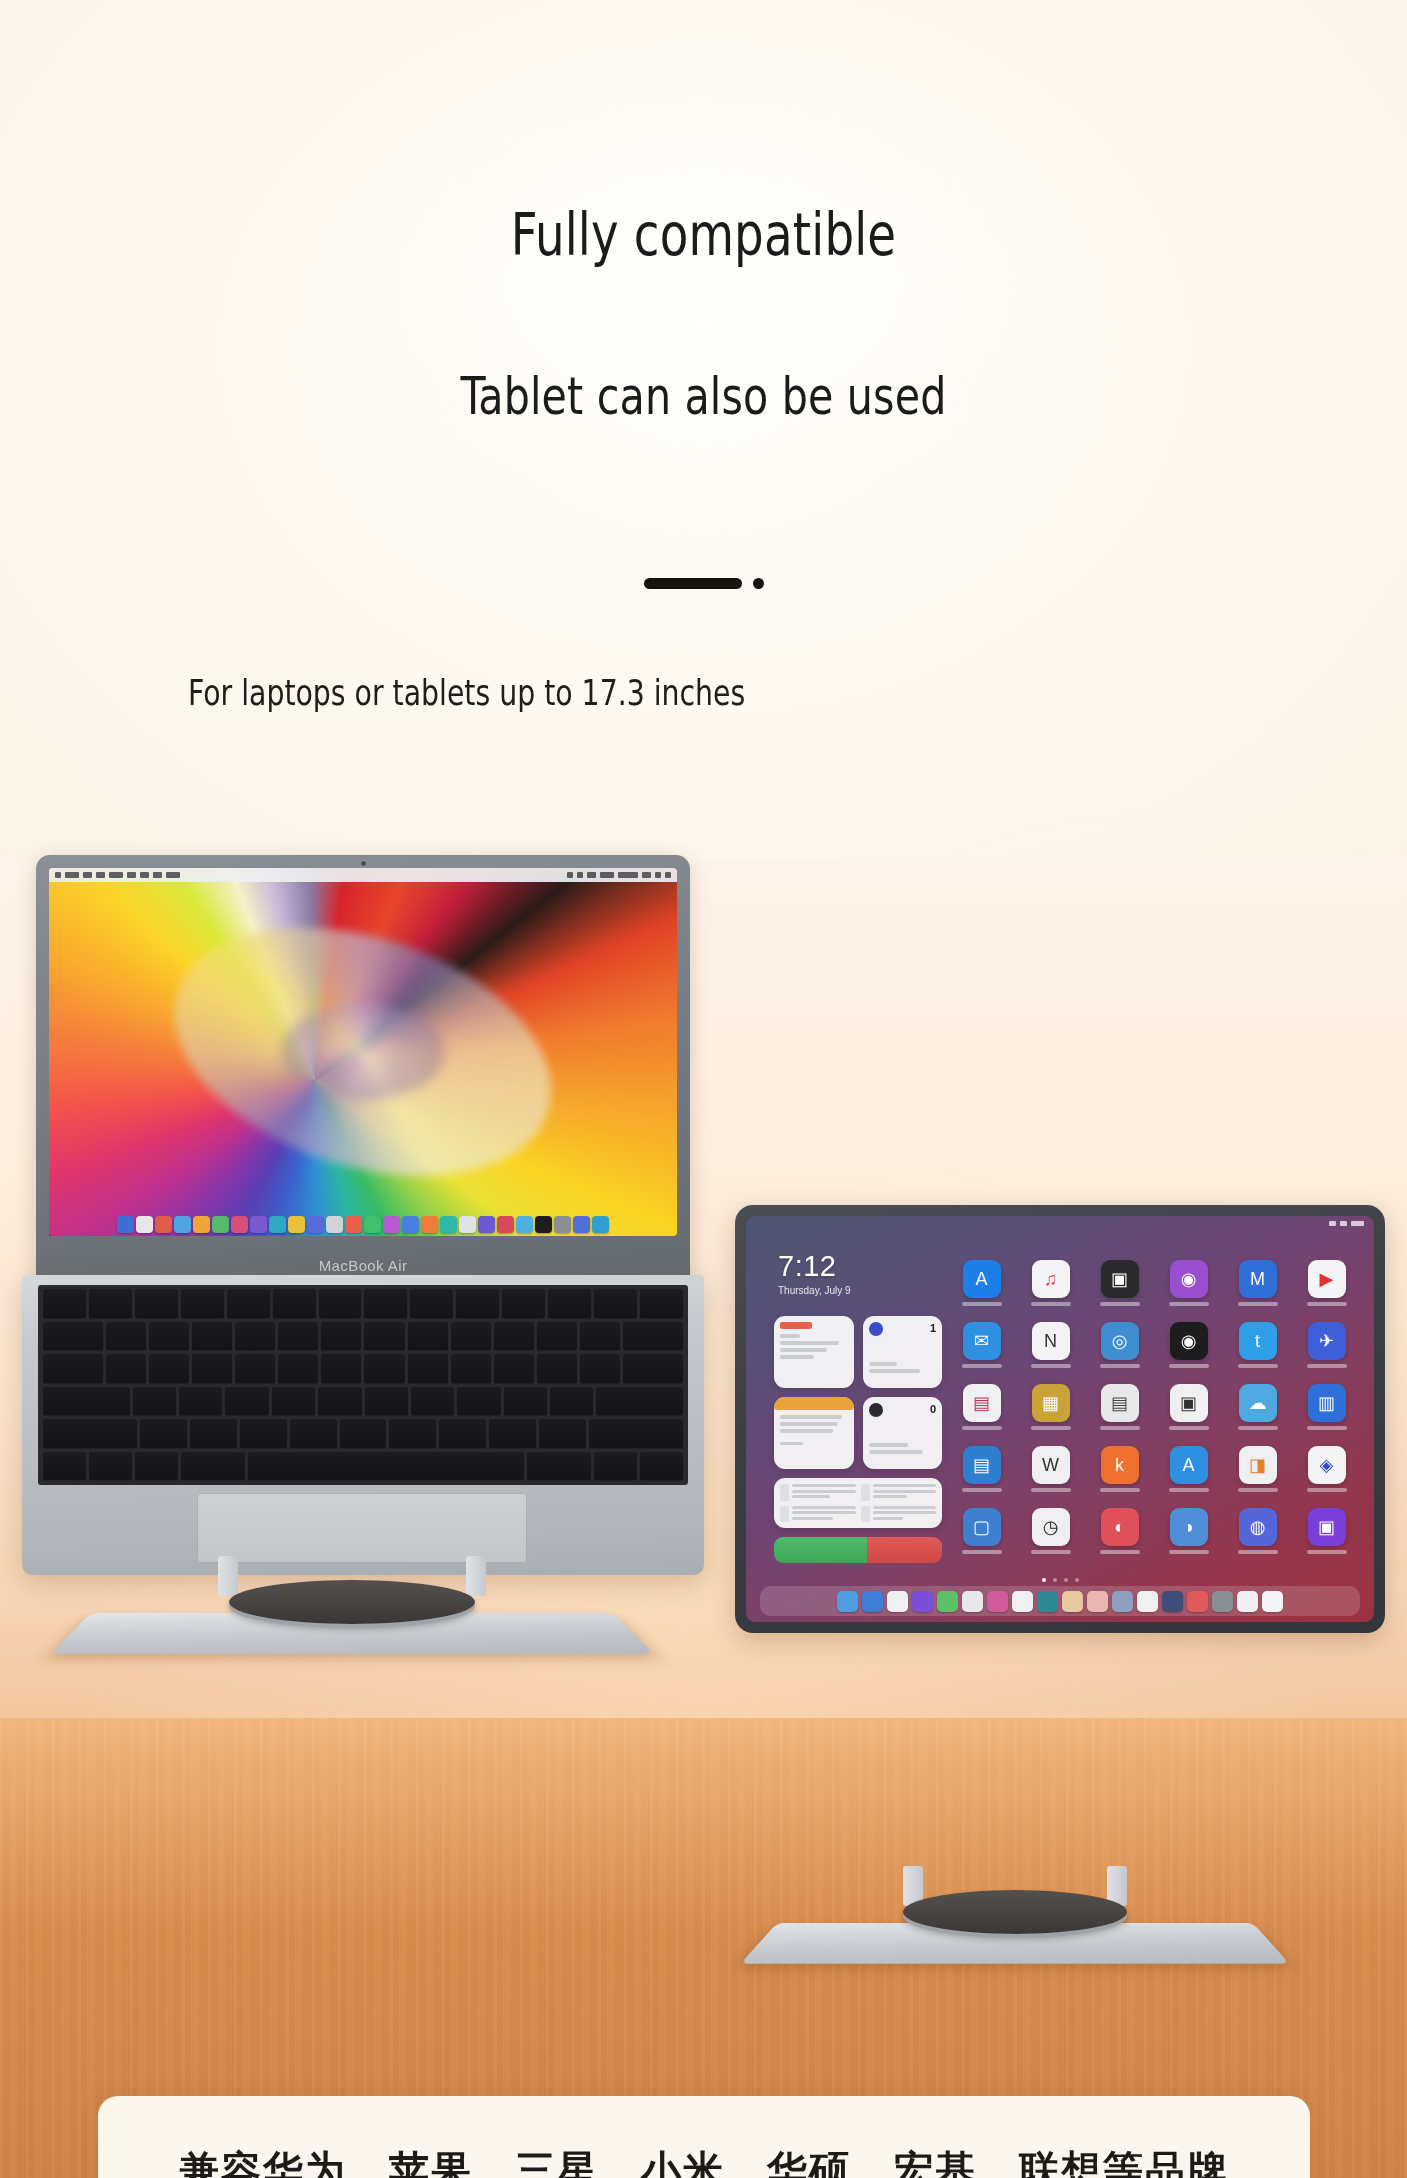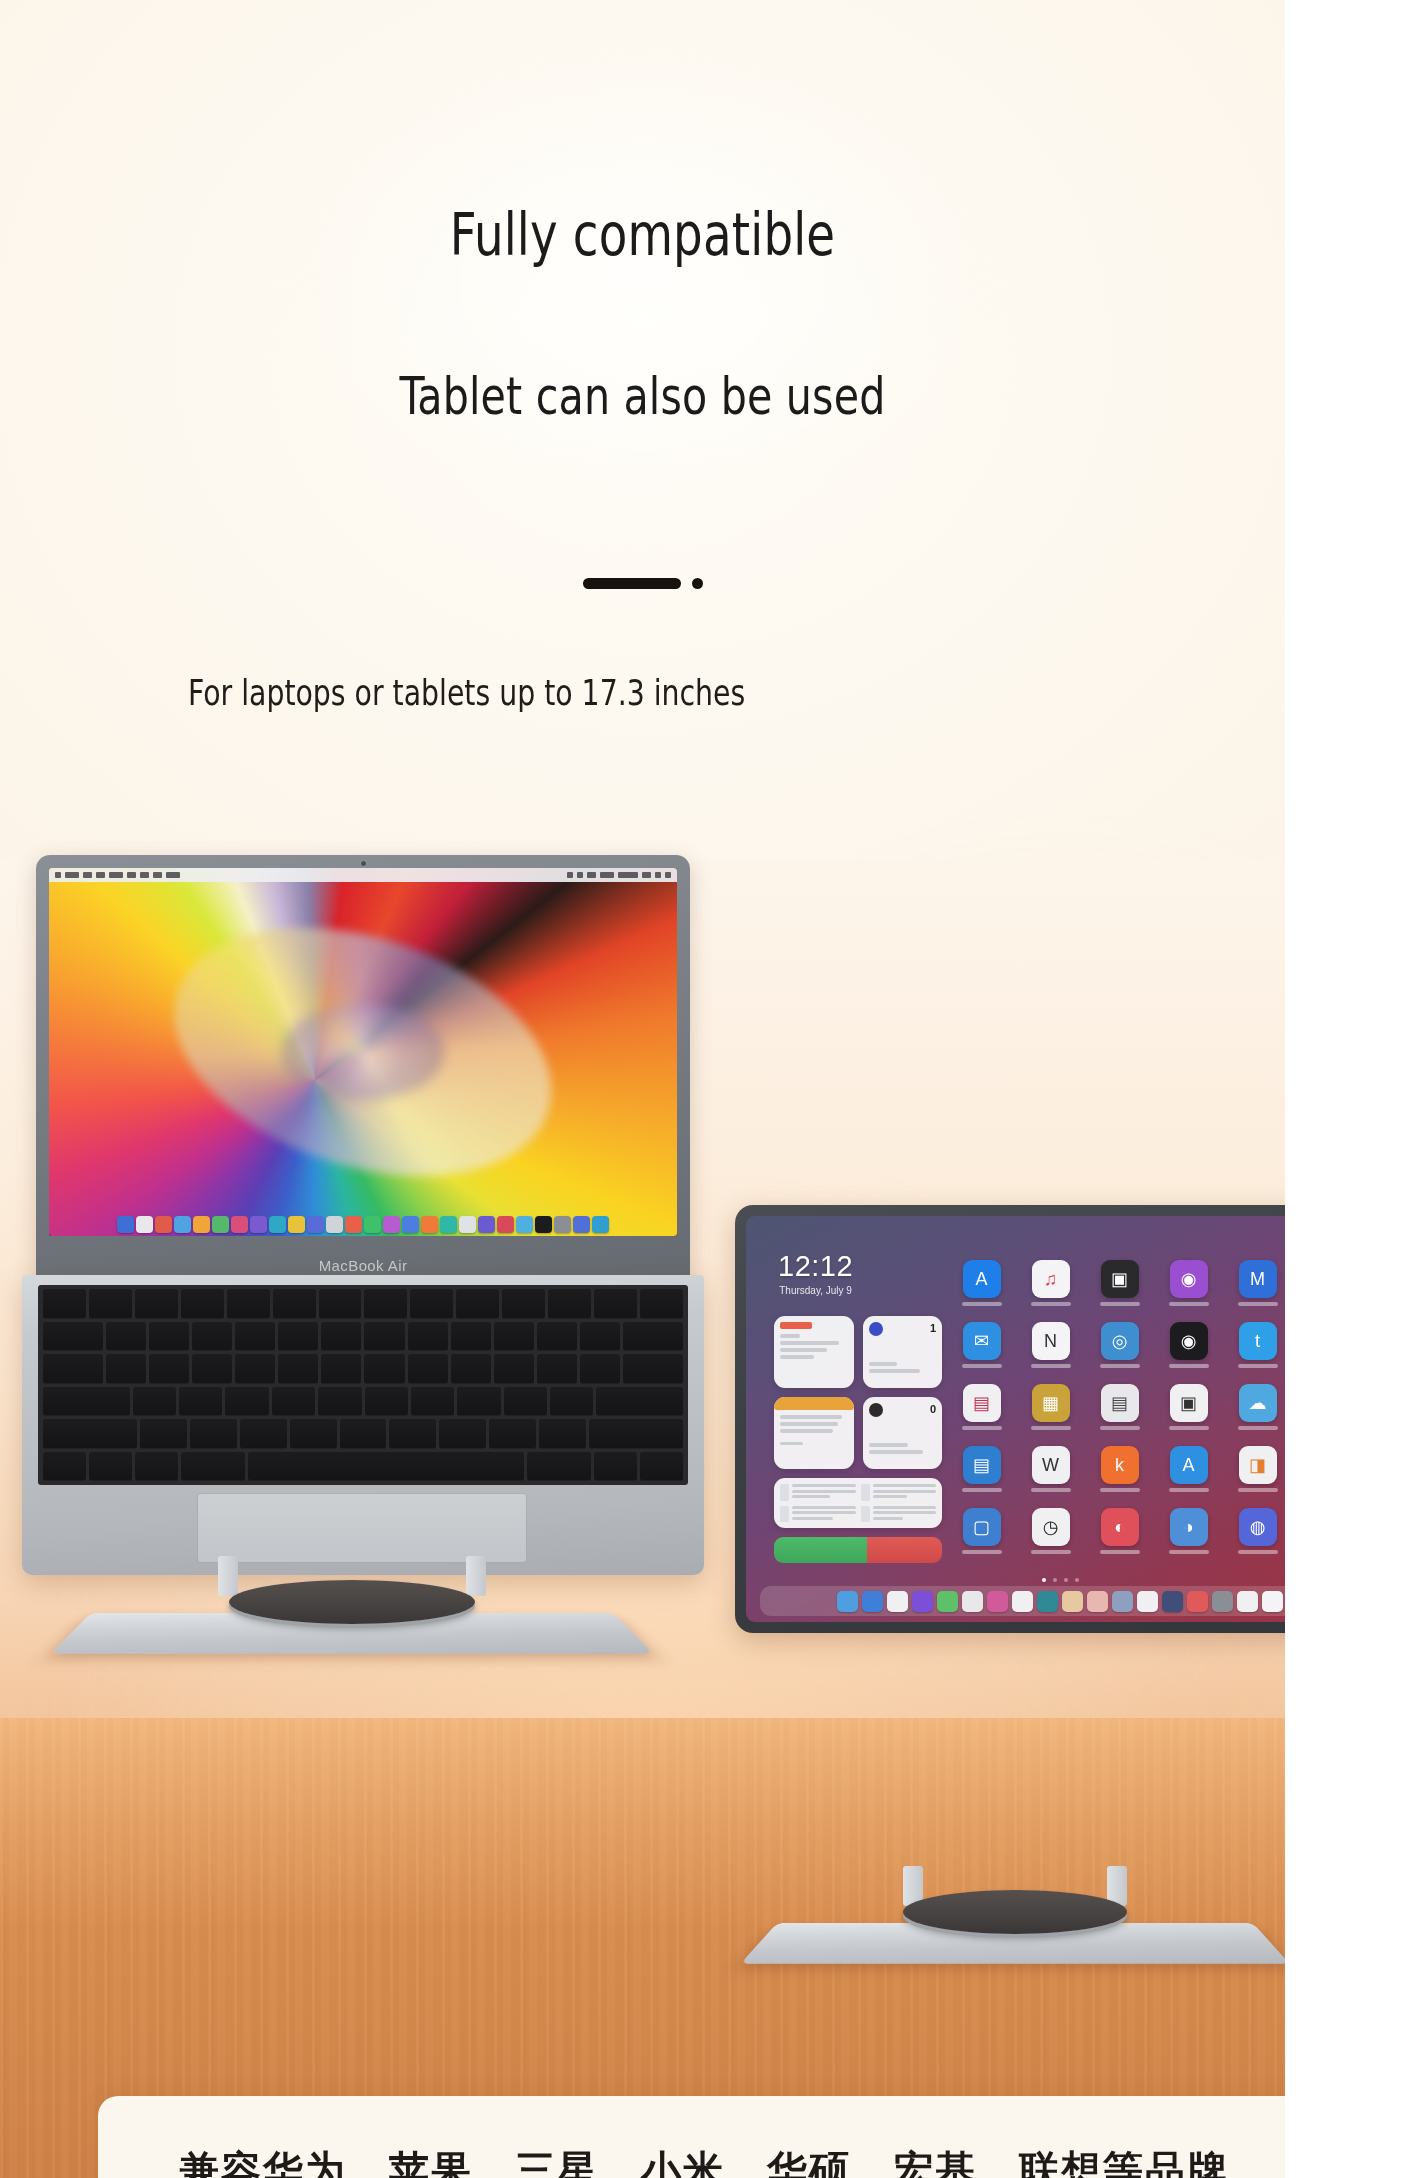--- a/index.html
+++ b/index.html
@@ -4,21 +4,21 @@
 <style>
   * { margin:0; padding:0; box-sizing:border-box; }
   html,body{ background:#fff; }
   body{
     font-family:"Liberation Sans", sans-serif;
     -webkit-font-smoothing:antialiased;
   }
 
   #page{
     position:relative;
-    width:1285px; height:2178px;
+    width:1407px; height:2178px;
     overflow:hidden;
     background:#14b8a6;
   }
 
   
   .bg-base{
     position:absolute; inset:0;
     background:
       radial-gradient(ellipse 70% 34% at 50% 16%, #fffdf8 0%, #fdf8ef 55%, #fcf4e8 100%),
       linear-gradient(180deg,#fdf9f2 0%,#fdf8f0 30%,#fdf4e9 55%,#fbeee0 72%,#f8e6d4 84%,#f5e0cb 100%);
@@ -542,21 +542,21 @@
       <div class="tab-body">
         <div class="tab-screen">
 
           <div class="tab-status">
             <i></i>
             <i></i>
             <i class="bat"></i>
           </div>
 
           <div class="tab-clock">
-            <div class="t">12:12</div>
+            <div class="t">7:12</div>
             <div class="d">Thursday, July 9</div>
           </div>
 
           <div class="widgets">
             <div class="wrow">
               <div class="wcard">
                 <div class="w-hd"></div>
                 <div class="w-ln" style="width:30%"></div>
                 <div class="w-ln" style="width:88%"></div>
                 <div class="w-ln" style="width:70%"></div>

